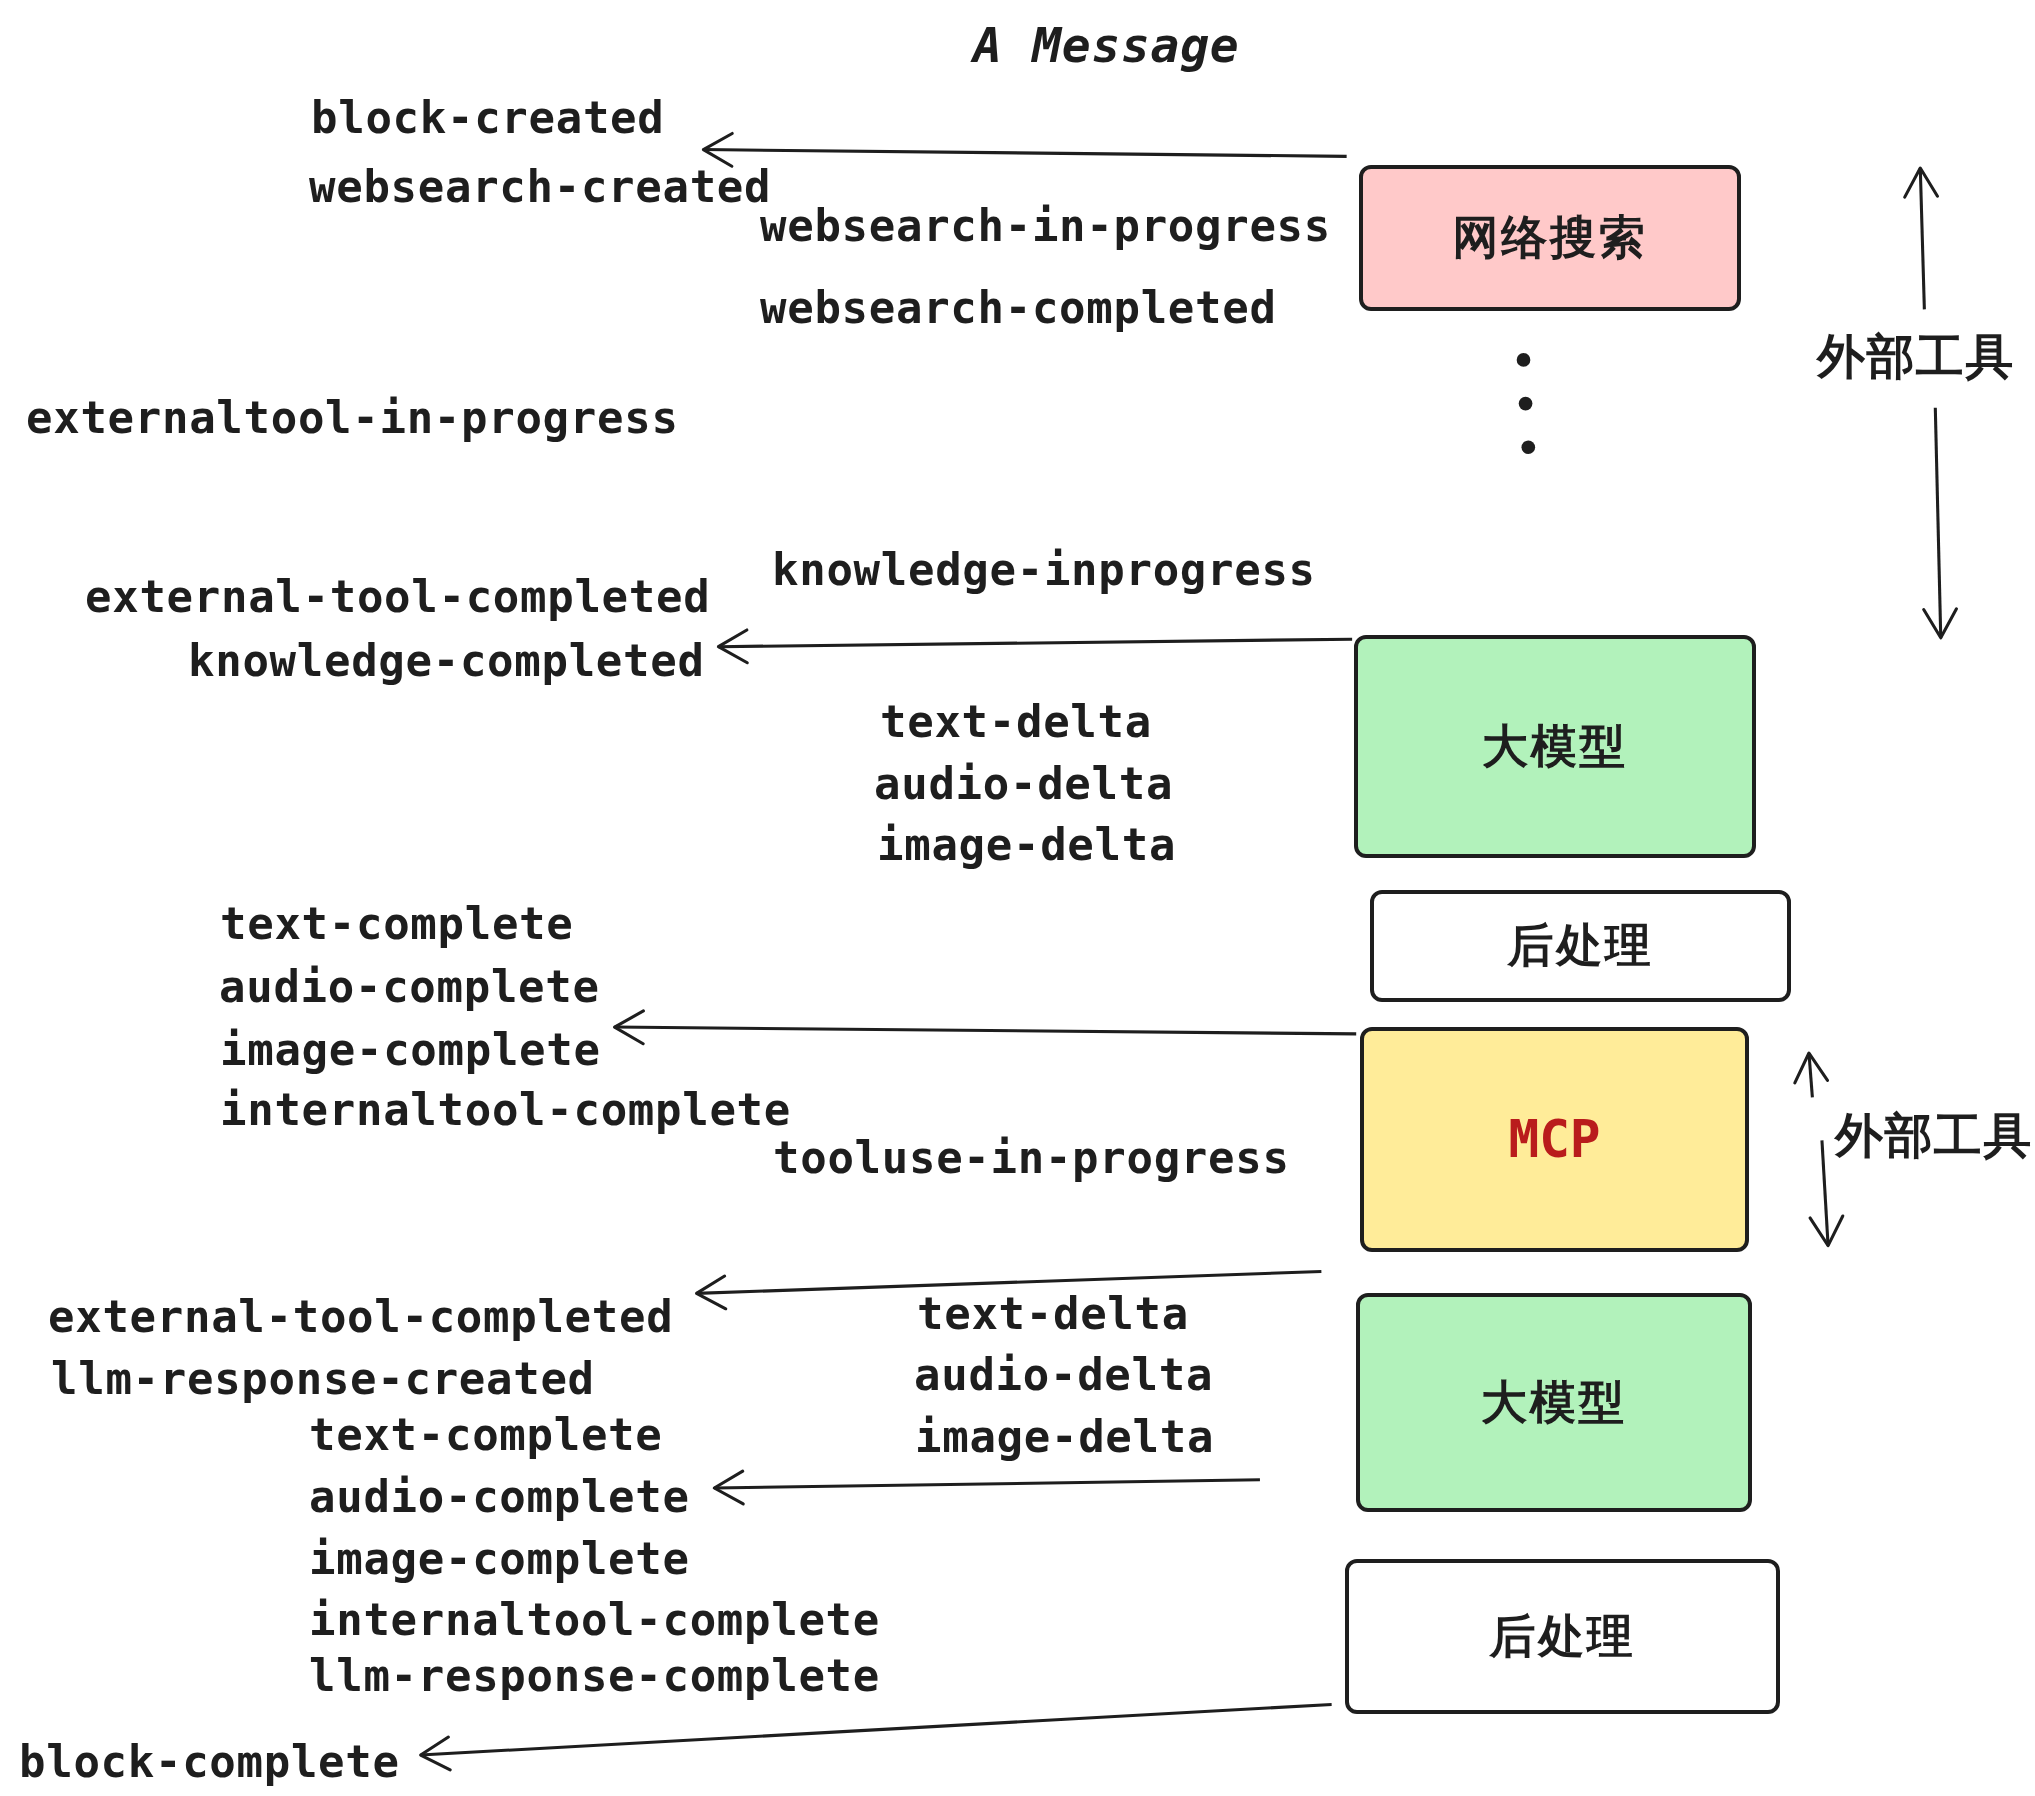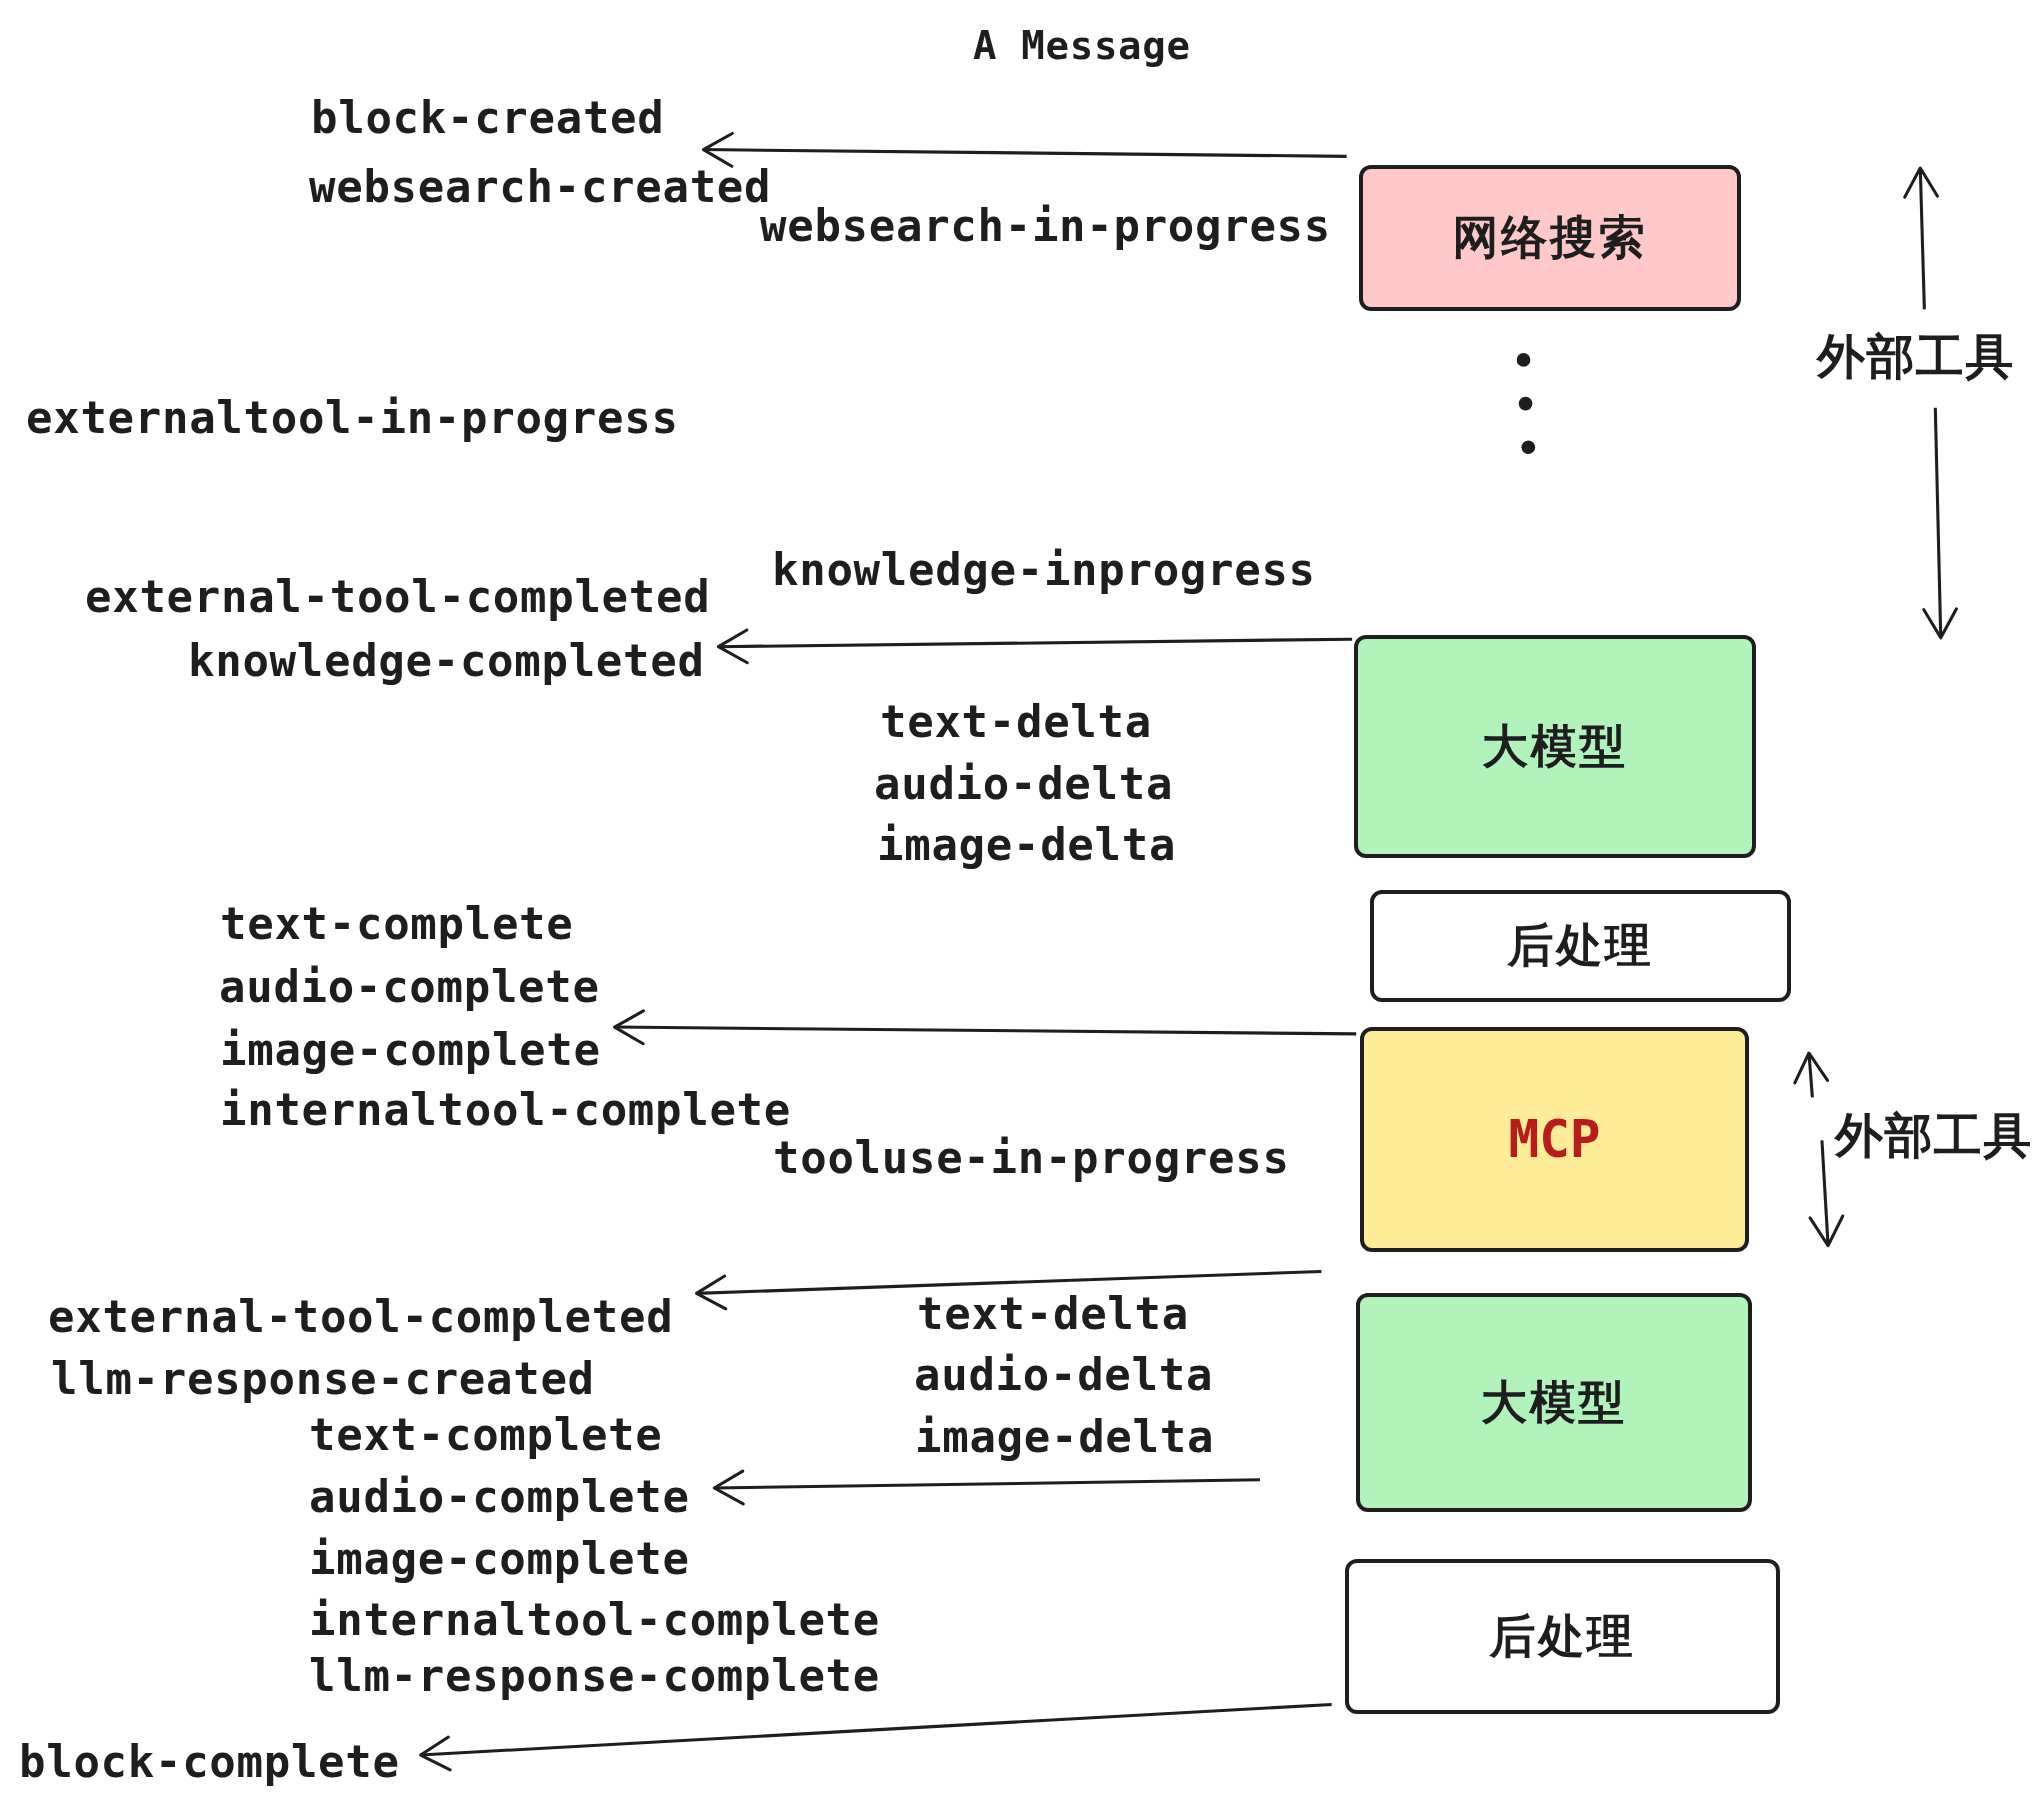--- a/index.html
+++ b/index.html
@@ -12,21 +12,21 @@
     font-family:"DejaVu Sans Mono", monospace;
   }
   .t{
     position:absolute;
     font:bold 44px "DejaVu Sans Mono", monospace;
     color:#1e1e1e;
     white-space:nowrap;
     transform:translateY(-50%);
     letter-spacing:0.7px;
   }
-  .title{font-size:39px;}
+  .title{font-size:48px;font-style:italic;}
   .box{
     position:absolute;
     border:4.1px solid #1e1e1e;
     border-radius:12px;
     display:flex;
     align-items:center;
     justify-content:center;
     box-sizing:border-box;
   }
   .box .zh{
@@ -85,20 +85,21 @@
       <circle cx="2234" cy="591" r="10" fill="#1e1e1e"></circle>
       <circle cx="2238" cy="655" r="10" fill="#1e1e1e"></circle>
     </g>
   </svg>
 
   <div class="t title" style="left:973px;top:45px">A Message</div>
 
   <div class="t" style="left:311px;top:117px">block-created</div>
   <div class="t" style="left:309px;top:186px">websearch-created</div>
   <div class="t" style="left:760px;top:225px">websearch-in-progress</div>
+  <div class="t" style="left:760px;top:307px">websearch-completed</div>
   <div class="t" style="left:26px;top:417px">externaltool-in-progress</div>
   <div class="t" style="left:772px;top:569px">knowledge-inprogress</div>
   <div class="t" style="left:85px;top:596px">external-tool-completed</div>
   <div class="t" style="left:188px;top:660px">knowledge-completed</div>
 
   <div class="t" style="left:880px;top:721px">text-delta</div>
   <div class="t" style="left:874px;top:783px">audio-delta</div>
   <div class="t" style="left:877px;top:844px">image-delta</div>
 
   <div class="t" style="left:220px;top:923px">text-complete</div>

